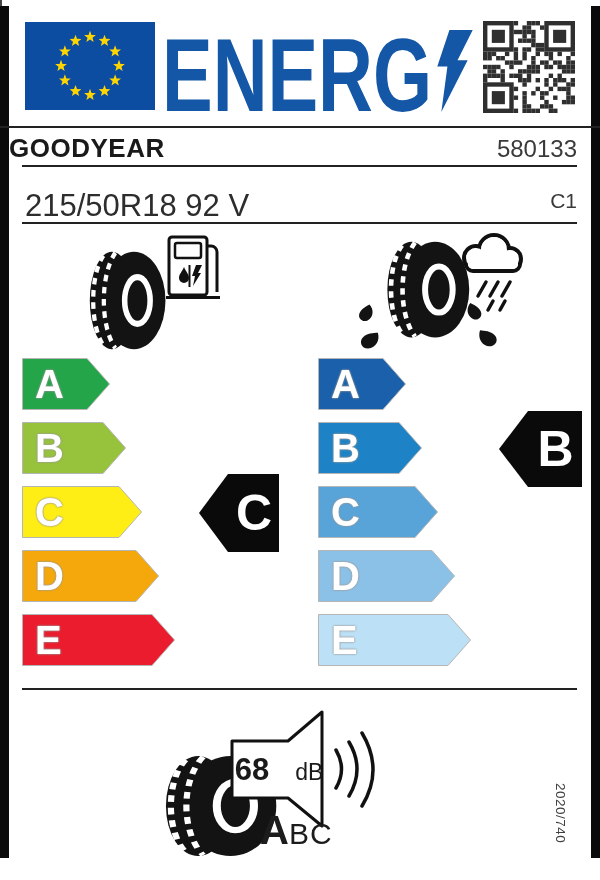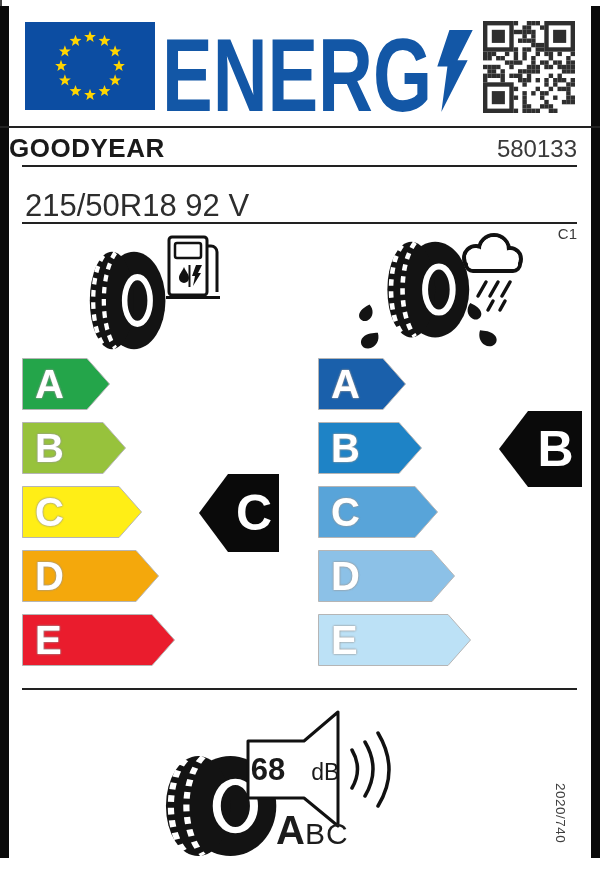--- a/index.html
+++ b/index.html
@@ -9,33 +9,33 @@
   .border-bar{position:absolute;top:6px;height:852px;width:9px;background:#0a0a0a;}
   .rule{position:absolute;background:#222;height:2px;}
   
   #eu-flag{left:25px;top:22px;width:130px;height:88px;}
   #logo-text{left:160px;top:27px;}
   #logo-bolt{left:437px;top:30px;}
   #qr{left:483px;top:21px;width:92px;height:92px;}
   #brand{left:9px;top:133px;font-size:26px;font-weight:bold;color:#1a1a1a;letter-spacing:.5px;}
   #article{right:23px;top:135px;font-size:24px;color:#3a3a3a;}
   #tyresize{left:25px;top:177px;font-size:31px;color:#2d2d2d;margin-top:11px;}
-  #tyreclass{right:23px;top:189px;font-size:15px;color:#3a3a3a;margin-top:36px;}
+  #tyreclass{right:23px;top:189px;font-size:21px;color:#3a3a3a;}
   
   #divider{left:289px;top:238px;width:2px;height:432px;background:#444;}
   .scale{position:absolute;top:358px;width:200px;height:310px;}
   #scale-fuel{left:22px;}
   #scale-wet{left:318px;}
   .bar{position:absolute;left:0;height:52px;}
   .bar span{position:absolute;left:13px;top:4px;font-size:40px;font-weight:bold;color:#fff;
             text-shadow:0 0 2px #999,0 0 2px #999;}
   .rating-arrow{position:absolute;}
   .rating-arrow .ltr{position:absolute;left:30px;right:0;top:0;bottom:0;display:flex;
             align-items:center;justify-content:center;color:#fff;font-weight:bold;font-size:50px;}
-  #speaker{left:240px;top:698px;width:170px;height:165px;}
+  #speaker{left:224px;top:698px;width:170px;height:165px;}
   #db-text{position:absolute;left:12px;top:54px;width:86px;display:flex;align-items:baseline;
            justify-content:center;gap:5px;color:#1a1a1a;}
   #db-val{font-size:31px;font-weight:bold;}
   #db-unit{font-size:23px;margin-left:21px;}
   #abc-text{position:absolute;left:36px;top:110px;display:flex;align-items:baseline;color:#1c1c1c;}
   #abc-a{font-size:40px;font-weight:bold;}
   #abc-bc{font-size:30px;letter-spacing:1px;text-align:center;}
   #regulation{left:553px;top:783px;font-size:13.5px;color:#3f3f3f;
               writing-mode:vertical-rl;letter-spacing:.5px;}
 </style>

